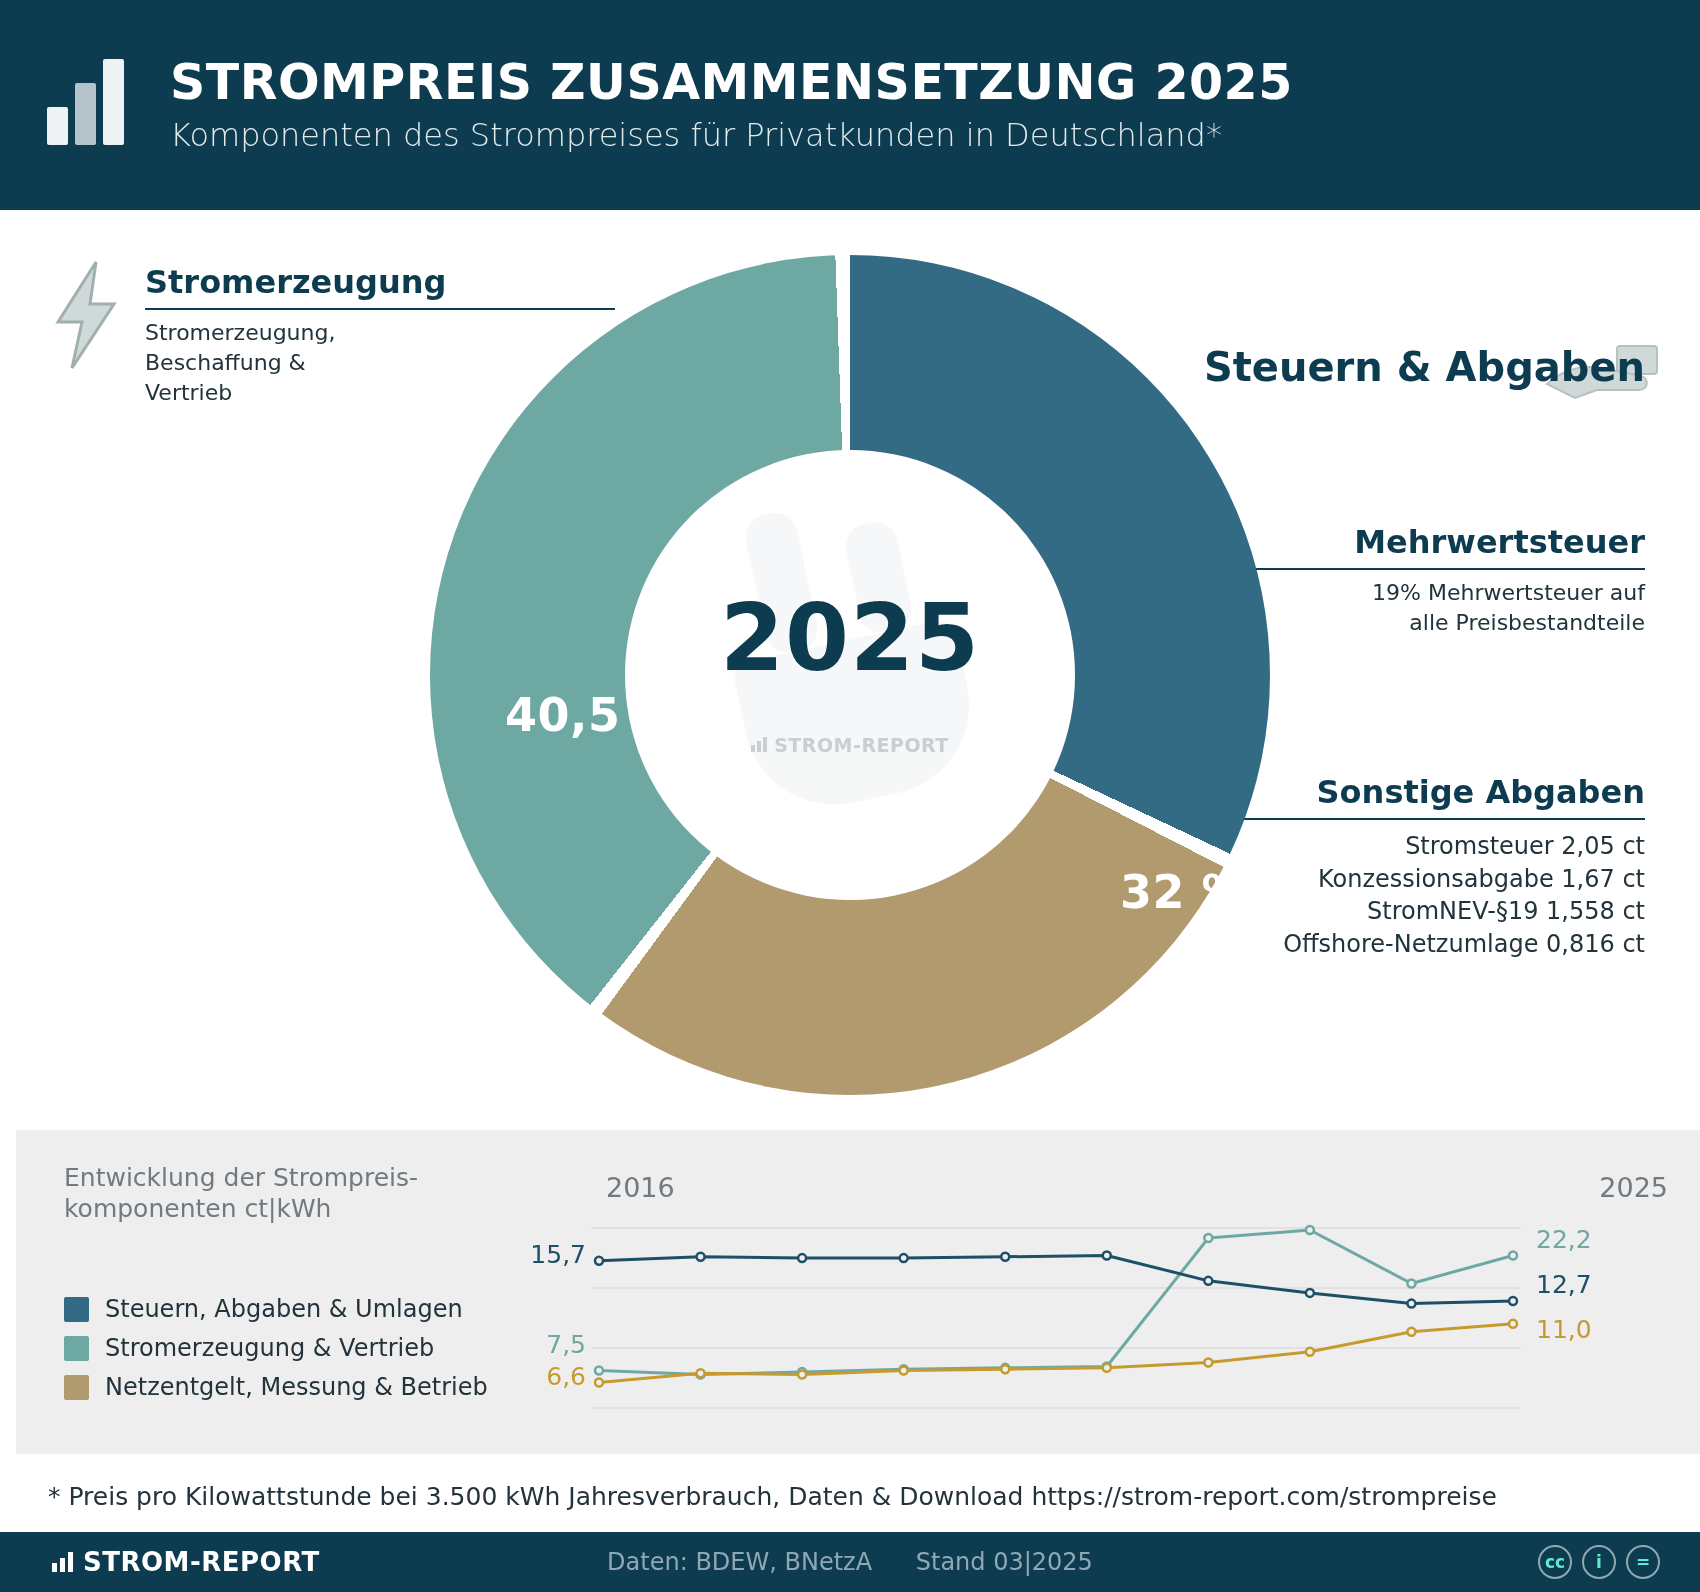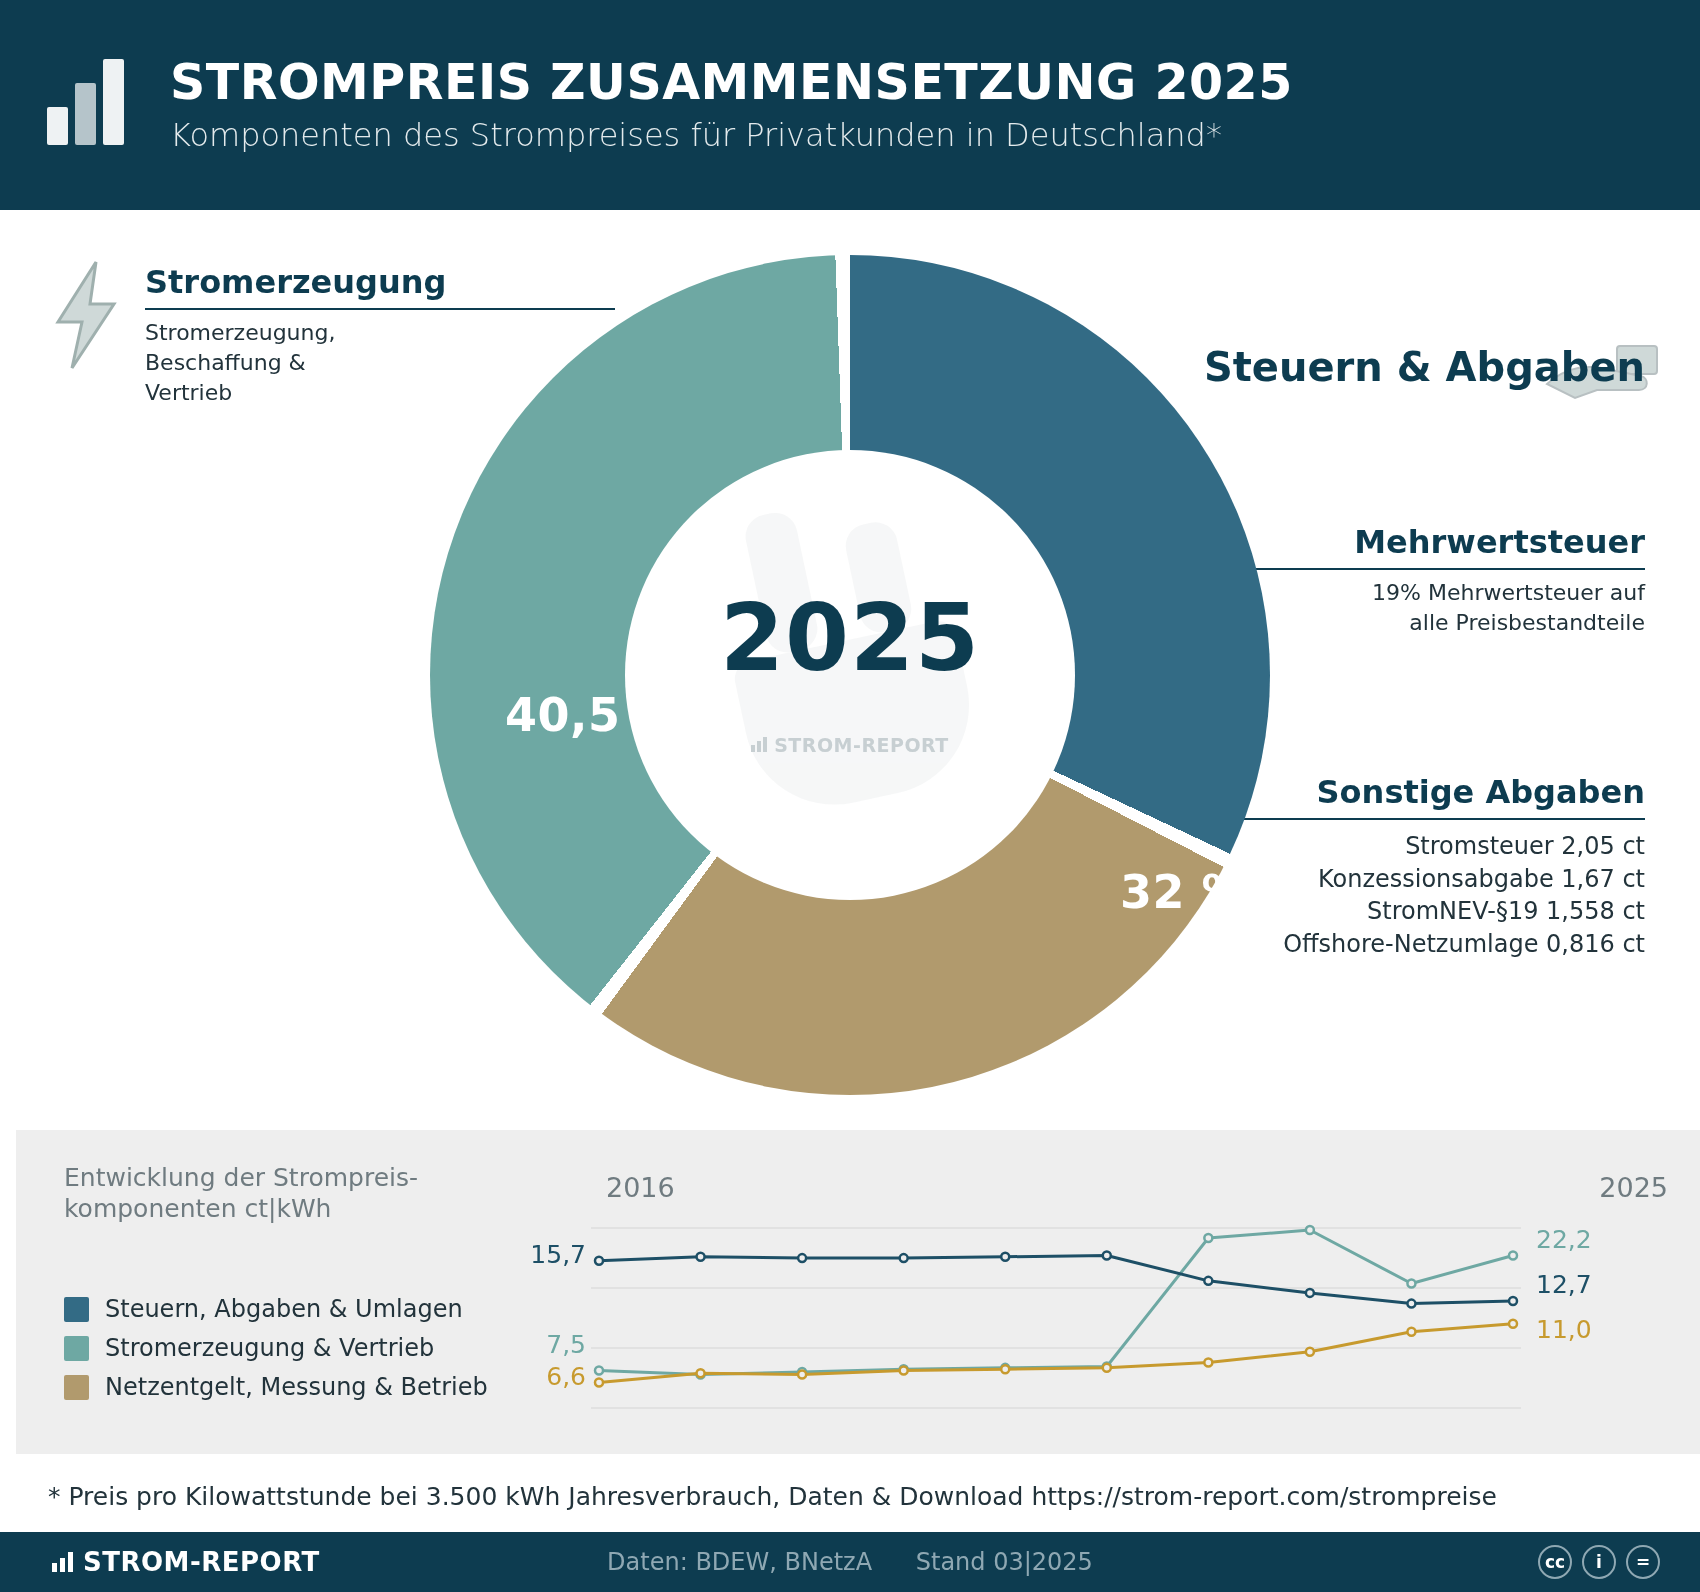--- a/index.html
+++ b/index.html
@@ -204,21 +204,21 @@
   .f-bars i { display: block; width: 5px; background: #ffffff; }
   .f-bars i:nth-child(1){height:9px;} .f-bars i:nth-child(2){height:14px;} .f-bars i:nth-child(3){height:20px;}
   .footer-center {
     position: absolute; left: 0; width: 1700px; text-align: center;
     color: #8fa8b3; font-size: 24px;
   }
   .footer-center .stand { margin-left: 36px; }
   .cc { position: absolute; right: 40px; display: flex; gap: 10px; }
   .cc-badge {
     width: 34px; height: 34px; border-radius: 50%;
-    border: 2px solid #8fa8b3; color: #ffffff;
+    border: 2px solid #8fa8b3; color: #5eead4;
     display: flex; align-items: center; justify-content: center;
     font-size: 17px; font-weight: bold;
   }
 </style>
 </head>
 <body>
 
 <div id="page">
 
   <div class="header">

